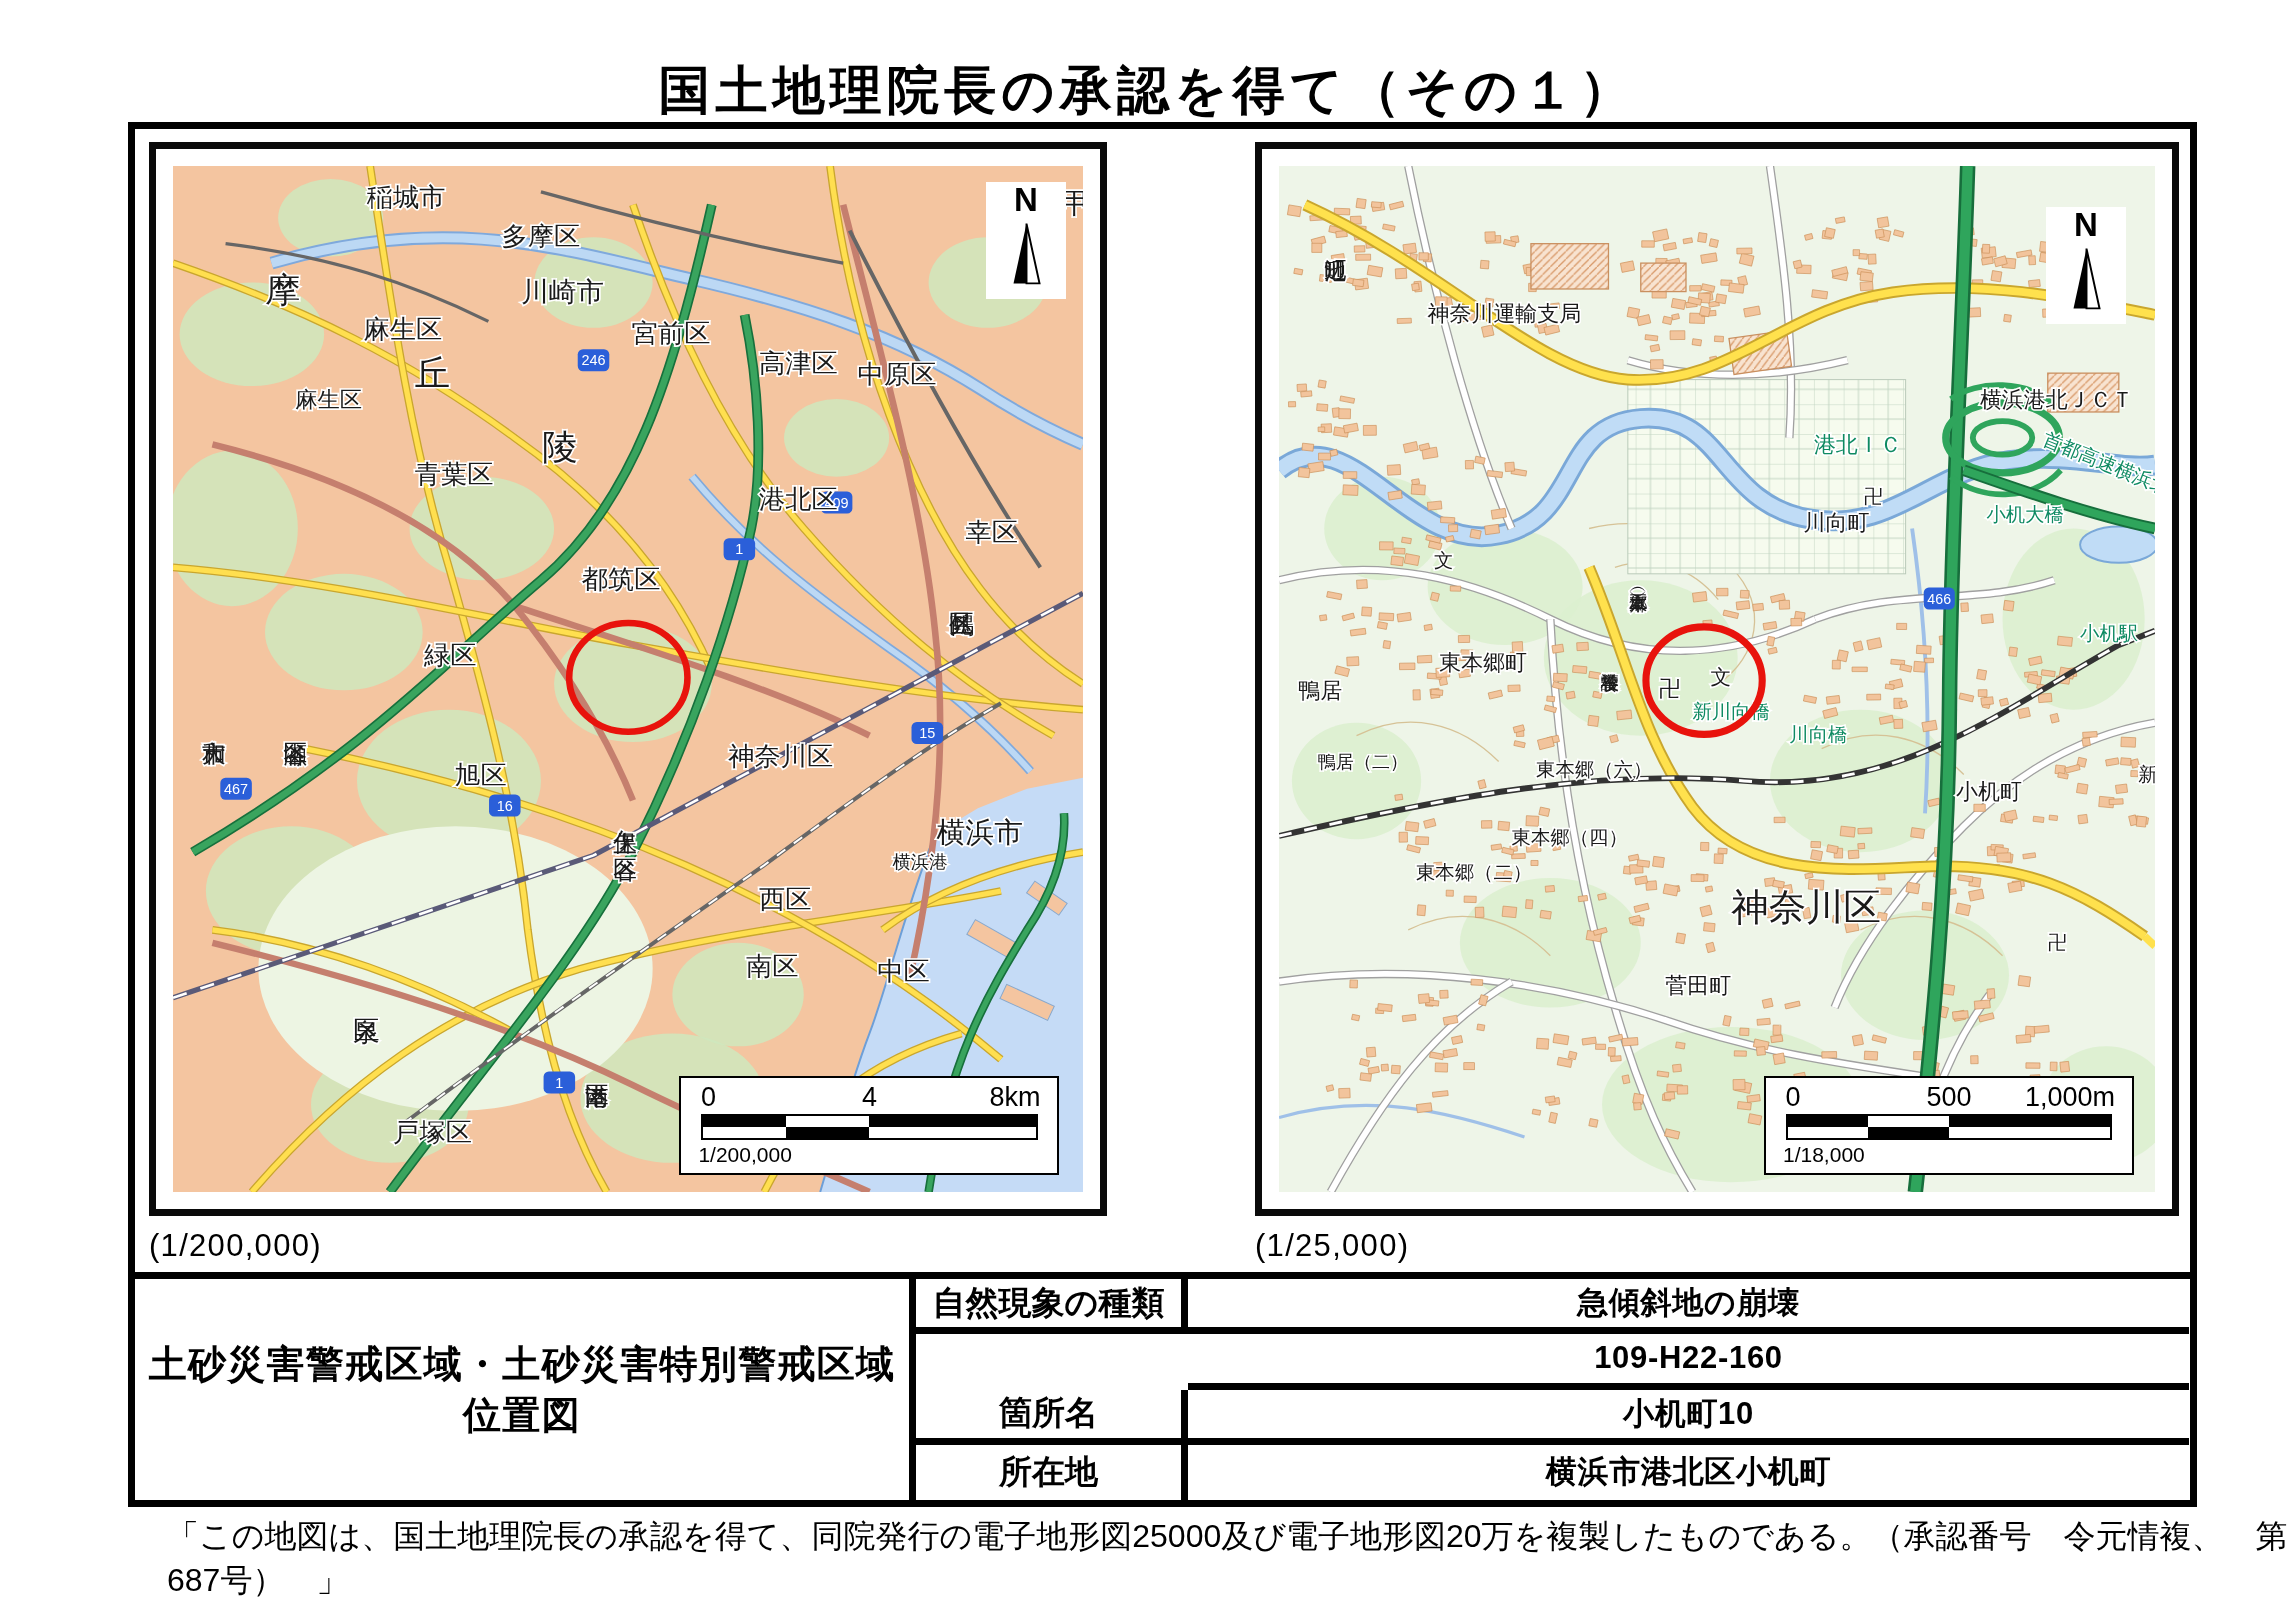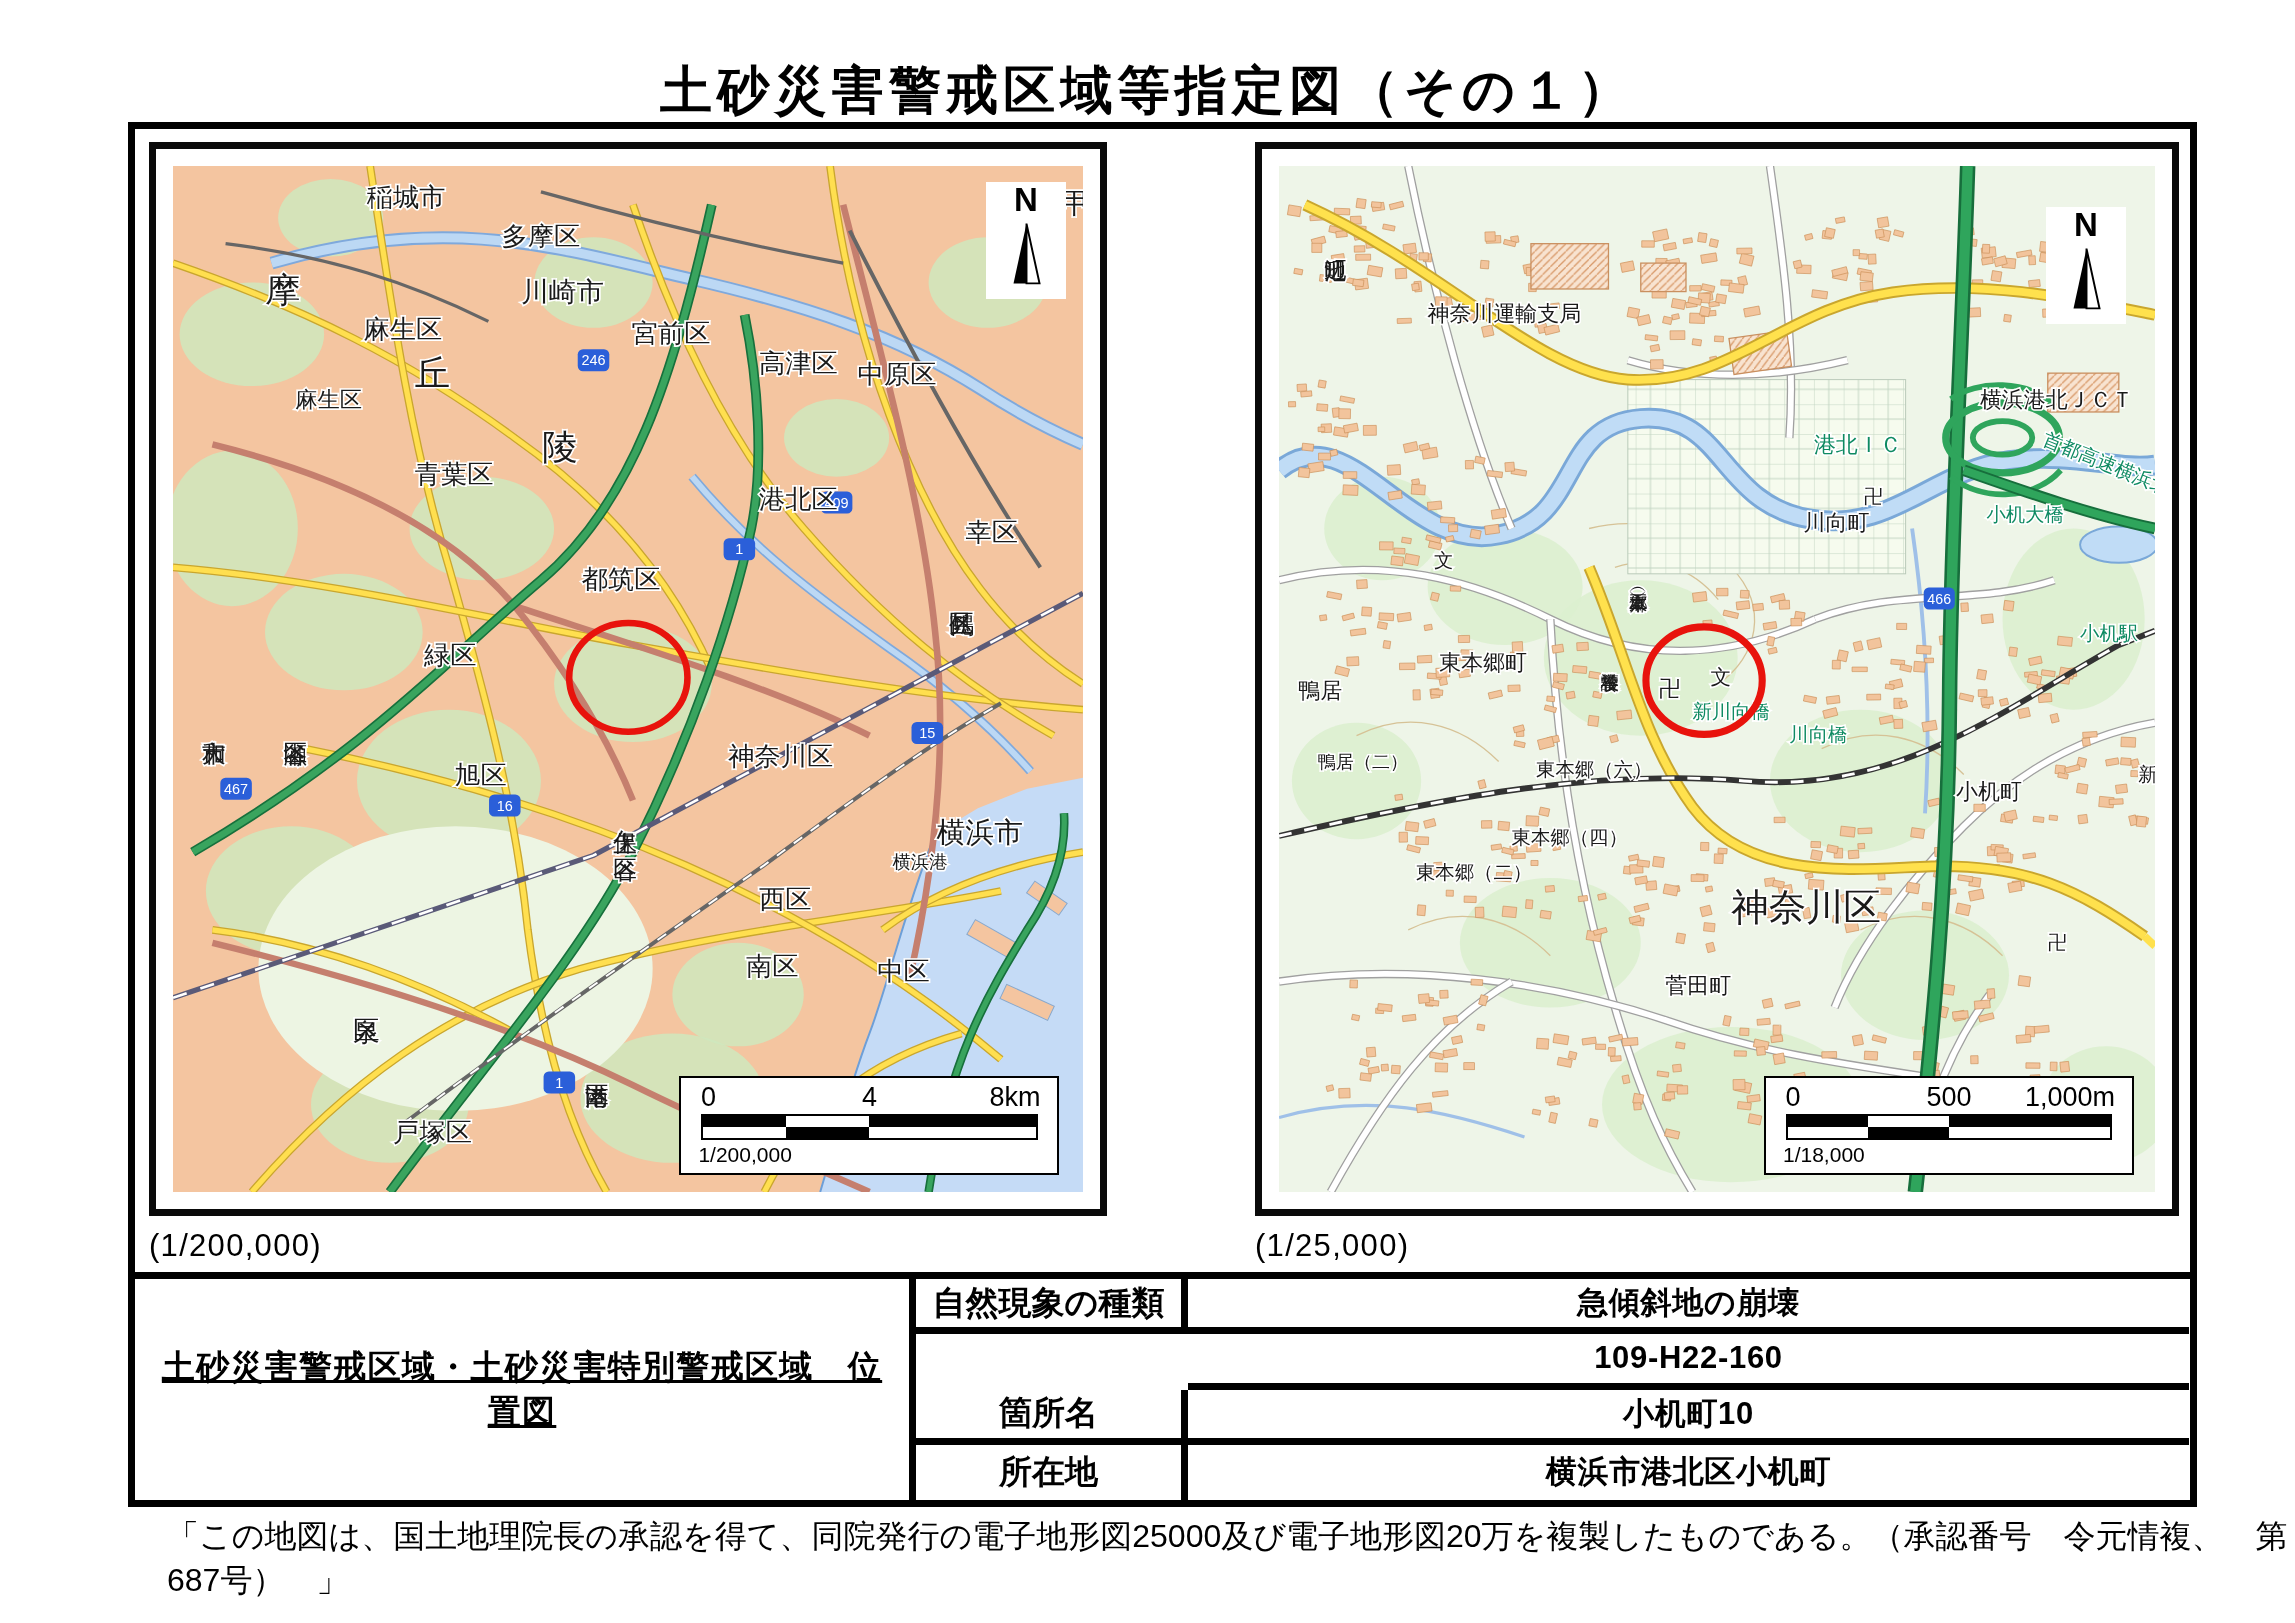--- a/index.html
+++ b/index.html
@@ -37,32 +37,32 @@
   .sb-scale{text-align:left;font-size:21px;margin-top:2.6px;}
   .caption{position:absolute;text-align:left;font-size:31px;letter-spacing:1.3px;}
   .caption.left{left:149px;width:958px;top:1228px;}
   .caption.right{left:1255px;width:924px;top:1228px;}
   .info-table{position:absolute;left:128px;top:1272px;width:2069px;height:235px;
          box-sizing:border-box;border:7.9px solid #000;display:grid;
          grid-template-columns:781px 272px 1001px;grid-template-rows:repeat(4,1fr);
          background:#fff;}
   .cell{display:flex;align-items:center;justify-content:center;box-sizing:border-box;}
   .cell-main{grid-row:1/5;grid-column:1;border-right:7.2px solid #000;
-         font-size:33px;font-weight:bold;letter-spacing:1.3px;text-align:center;padding:0 13px;text-decoration:underline;}
+         font-size:38px;font-weight:bold;letter-spacing:1.3px;text-align:center;padding:0 13px;}
   .cell-label{grid-column:2;border-right:7.2px solid #000;font-size:33px;font-weight:bold;}
   .cell-value{grid-column:3;font-size:31px;font-weight:bold;letter-spacing:0.7px;}
   .rb{border-bottom:7.2px solid #000;}
   .footer{position:absolute;left:167px;top:1515px;font-size:32px;letter-spacing:0;}
 </style>
 </head>
 <body>
 
 <div class="page">
 
-  <div class="title">土砂災害警戒区域等指定図（その１）</div>
+  <div class="title">国土地理院長の承認を得て（その１）</div>
 
   <div class="outer-frame"></div>
 
   <div class="map-frame left">
     <div class="map-area">
       <svg id="left-map" class="mapsvg" viewBox="0 0 1385 1585" preserveAspectRatio="none">
         <rect x="0" y="0" width="1385" height="1585" fill="#f4c5a0"></rect>
         <g id="left-green">
             <ellipse cx="120" cy="260" rx="110" ry="80" fill="#cfe7bd" opacity="0.85"></ellipse>
             <ellipse cx="90" cy="560" rx="100" ry="120" fill="#cfe7bd" opacity="0.85"></ellipse>

